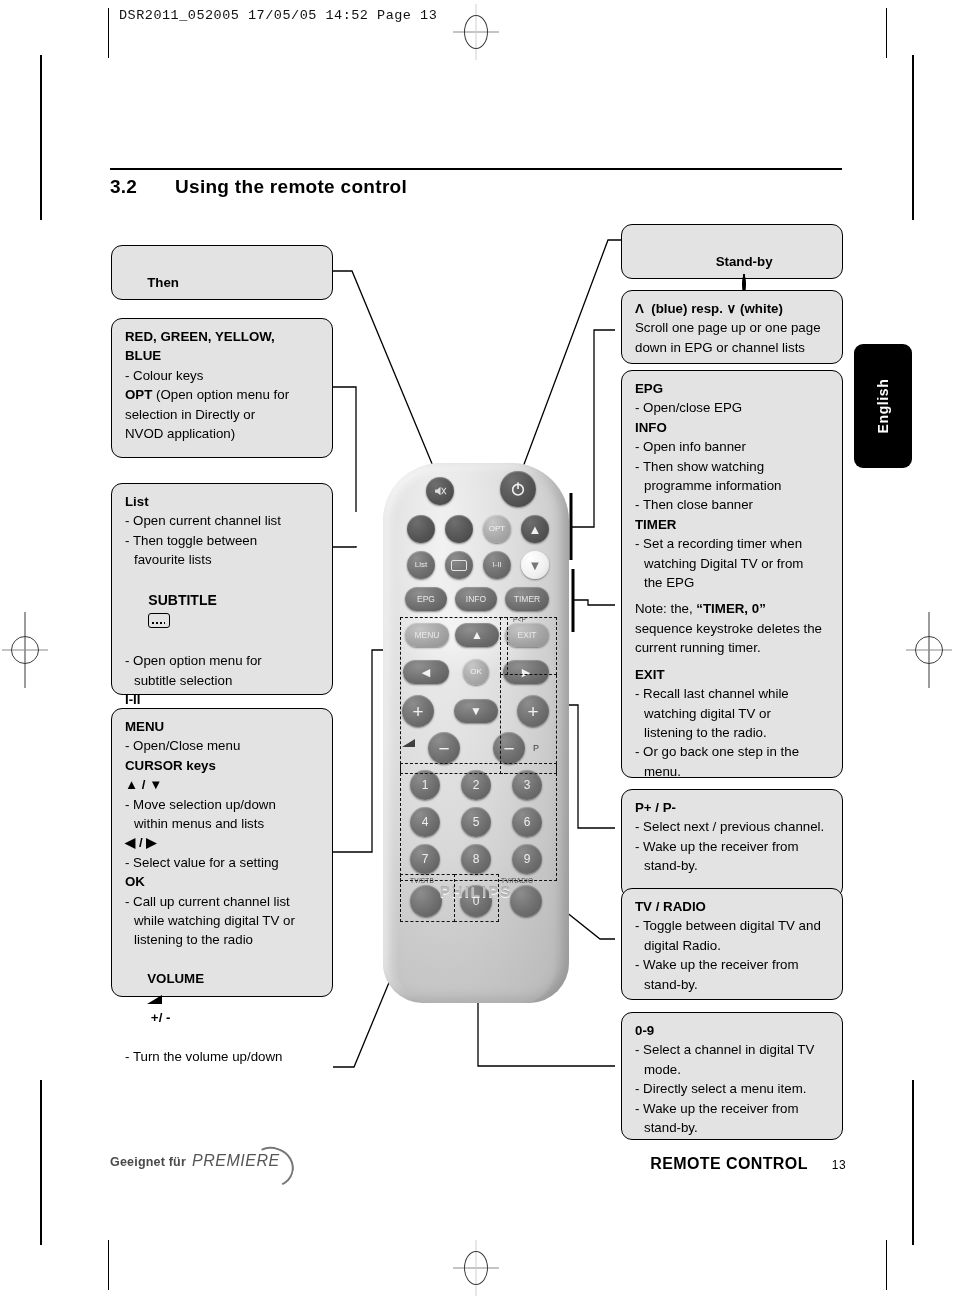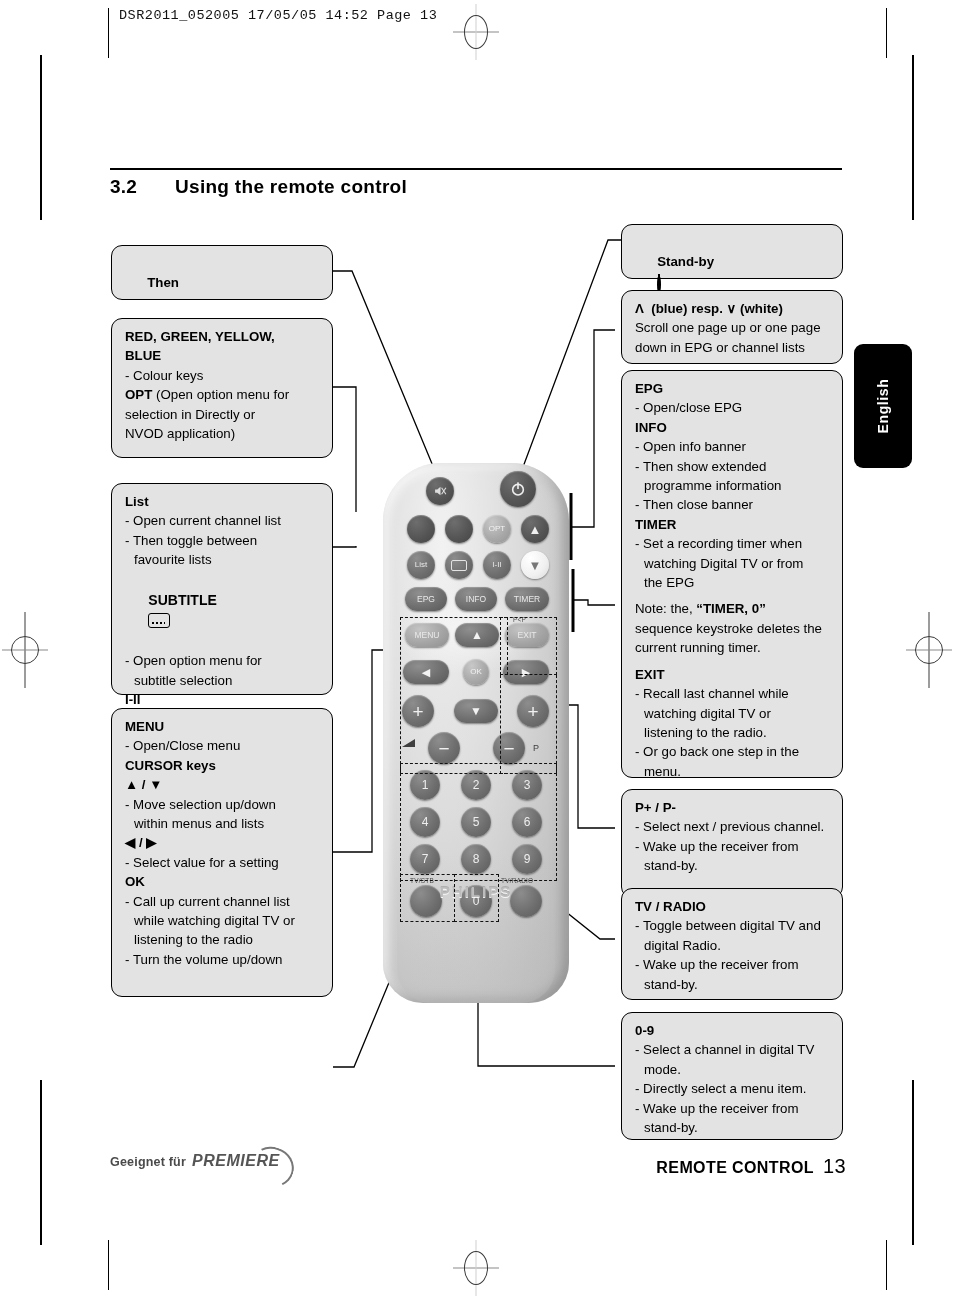--- a/index.html
+++ b/index.html
@@ -60,25 +60,25 @@
   }
   .lang-tab span{
     position:absolute;left:50%;top:50%;
     transform:translate(-50%,-50%) rotate(-90deg);
     color:#fff;font-size:14px;font-weight:bold;letter-spacing:.6px;white-space:nowrap;
   }
 
   
   .foot-premiere{position:absolute;left:110px;top:1152px;white-space:nowrap;}
   .foot-premiere .g1{font-size:12.5px;font-weight:bold;color:#4a4a4a;letter-spacing:.2px;}
-  .foot-premiere .g2{font-size:16px;font-weight:bold;font-style:italic;color:#555;letter-spacing:.5px;margin-left:6px;}
+  .foot-premiere .g2{font-size:16px;font-weight:normal;font-style:italic;color:#555;letter-spacing:.5px;margin-left:6px;}
   .foot-arc{position:absolute;left:250px;top:1147px;width:40px;height:36px;border:2px solid #777;border-radius:50%;
             border-left-color:transparent;border-bottom-color:transparent;transform:rotate(18deg);}
   .foot-right{position:absolute;right:108px;top:1155px;font-size:16px;font-weight:bold;letter-spacing:.4px;white-space:nowrap;}
-  .foot-right .pg{font-weight:normal;margin-left:9px;font-size:20px;}
+  .foot-right .pg{font-weight:normal;margin-left:24px;font-size:12px;}
 
   
   .lines{position:absolute;left:0;top:0;width:954px;height:1298px;pointer-events:none;}
 
   
   .remote{position:absolute;left:383px;top:463px;width:186px;height:540px;}
   .rc-body{
     position:absolute;left:0;top:0;width:186px;height:540px;
     border-radius:58px 58px 40px 40px;
     background:
@@ -234,44 +234,49 @@
     <div class="ln hd">CURSOR keys</div>
     <div class="ln hd">▲ / ▼</div>
     <div class="ln">- Move selection up/down</div>
     <div class="ln ind2">within menus and lists</div>
     <div class="ln hd">◀ / ▶</div>
     <div class="ln">- Select value for a setting</div>
     <div class="ln hd">OK</div>
     <div class="ln">- Call up current channel list</div>
     <div class="ln ind2">while watching digital TV or</div>
     <div class="ln ind2">listening to the radio</div>
+    <div class="ln hd">
+      <span>VOLUME</span>
+      <span class="ic-vol"></span>
+      <span> +/ -</span>
+    </div>
     <div class="ln">- Turn the volume up/down</div>
   </div>
 
 
-  <div class="box" style="left:621px;top:224px;width:222px;height:55px;">
+  <div class="box" style="left:621px;top:224px;width:222px;height:55px;text-align:center;">
     <div class="ln hd">
       <span>Stand-by</span>
       <span class="ic-power"></span>
     </div>
     <div class="ln">- Switch receiver to Stand-by</div>
   </div>
 
   <div class="box" style="left:621px;top:290px;width:222px;height:74px;">
     <div class="ln hd">Λ  (blue) resp. ∨ (white)</div>
     <div class="ln">Scroll one page up or one page</div>
     <div class="ln">down in EPG or channel lists</div>
   </div>
 
   <div class="box" style="left:621px;top:370px;width:222px;height:408px;">
     <div class="ln hd">EPG</div>
     <div class="ln">- Open/close EPG</div>
     <div class="ln hd">INFO</div>
     <div class="ln">- Open info banner</div>
-    <div class="ln">- Then show extended</div>
+    <div class="ln">- Then show watching</div>
     <div class="ln ind2">programme information</div>
     <div class="ln">- Then close banner</div>
     <div class="ln hd">TIMER</div>
     <div class="ln">- Set a recording timer when</div>
     <div class="ln ind2">watching Digital TV or from</div>
     <div class="ln ind2">the EPG</div>
     <div class="gap"></div>
     <div class="ln"><span>Note: the,</span><b> “TIMER, 0”</b></div>
     <div class="ln">sequence keystroke deletes the</div>
     <div class="ln">current running timer.</div>

